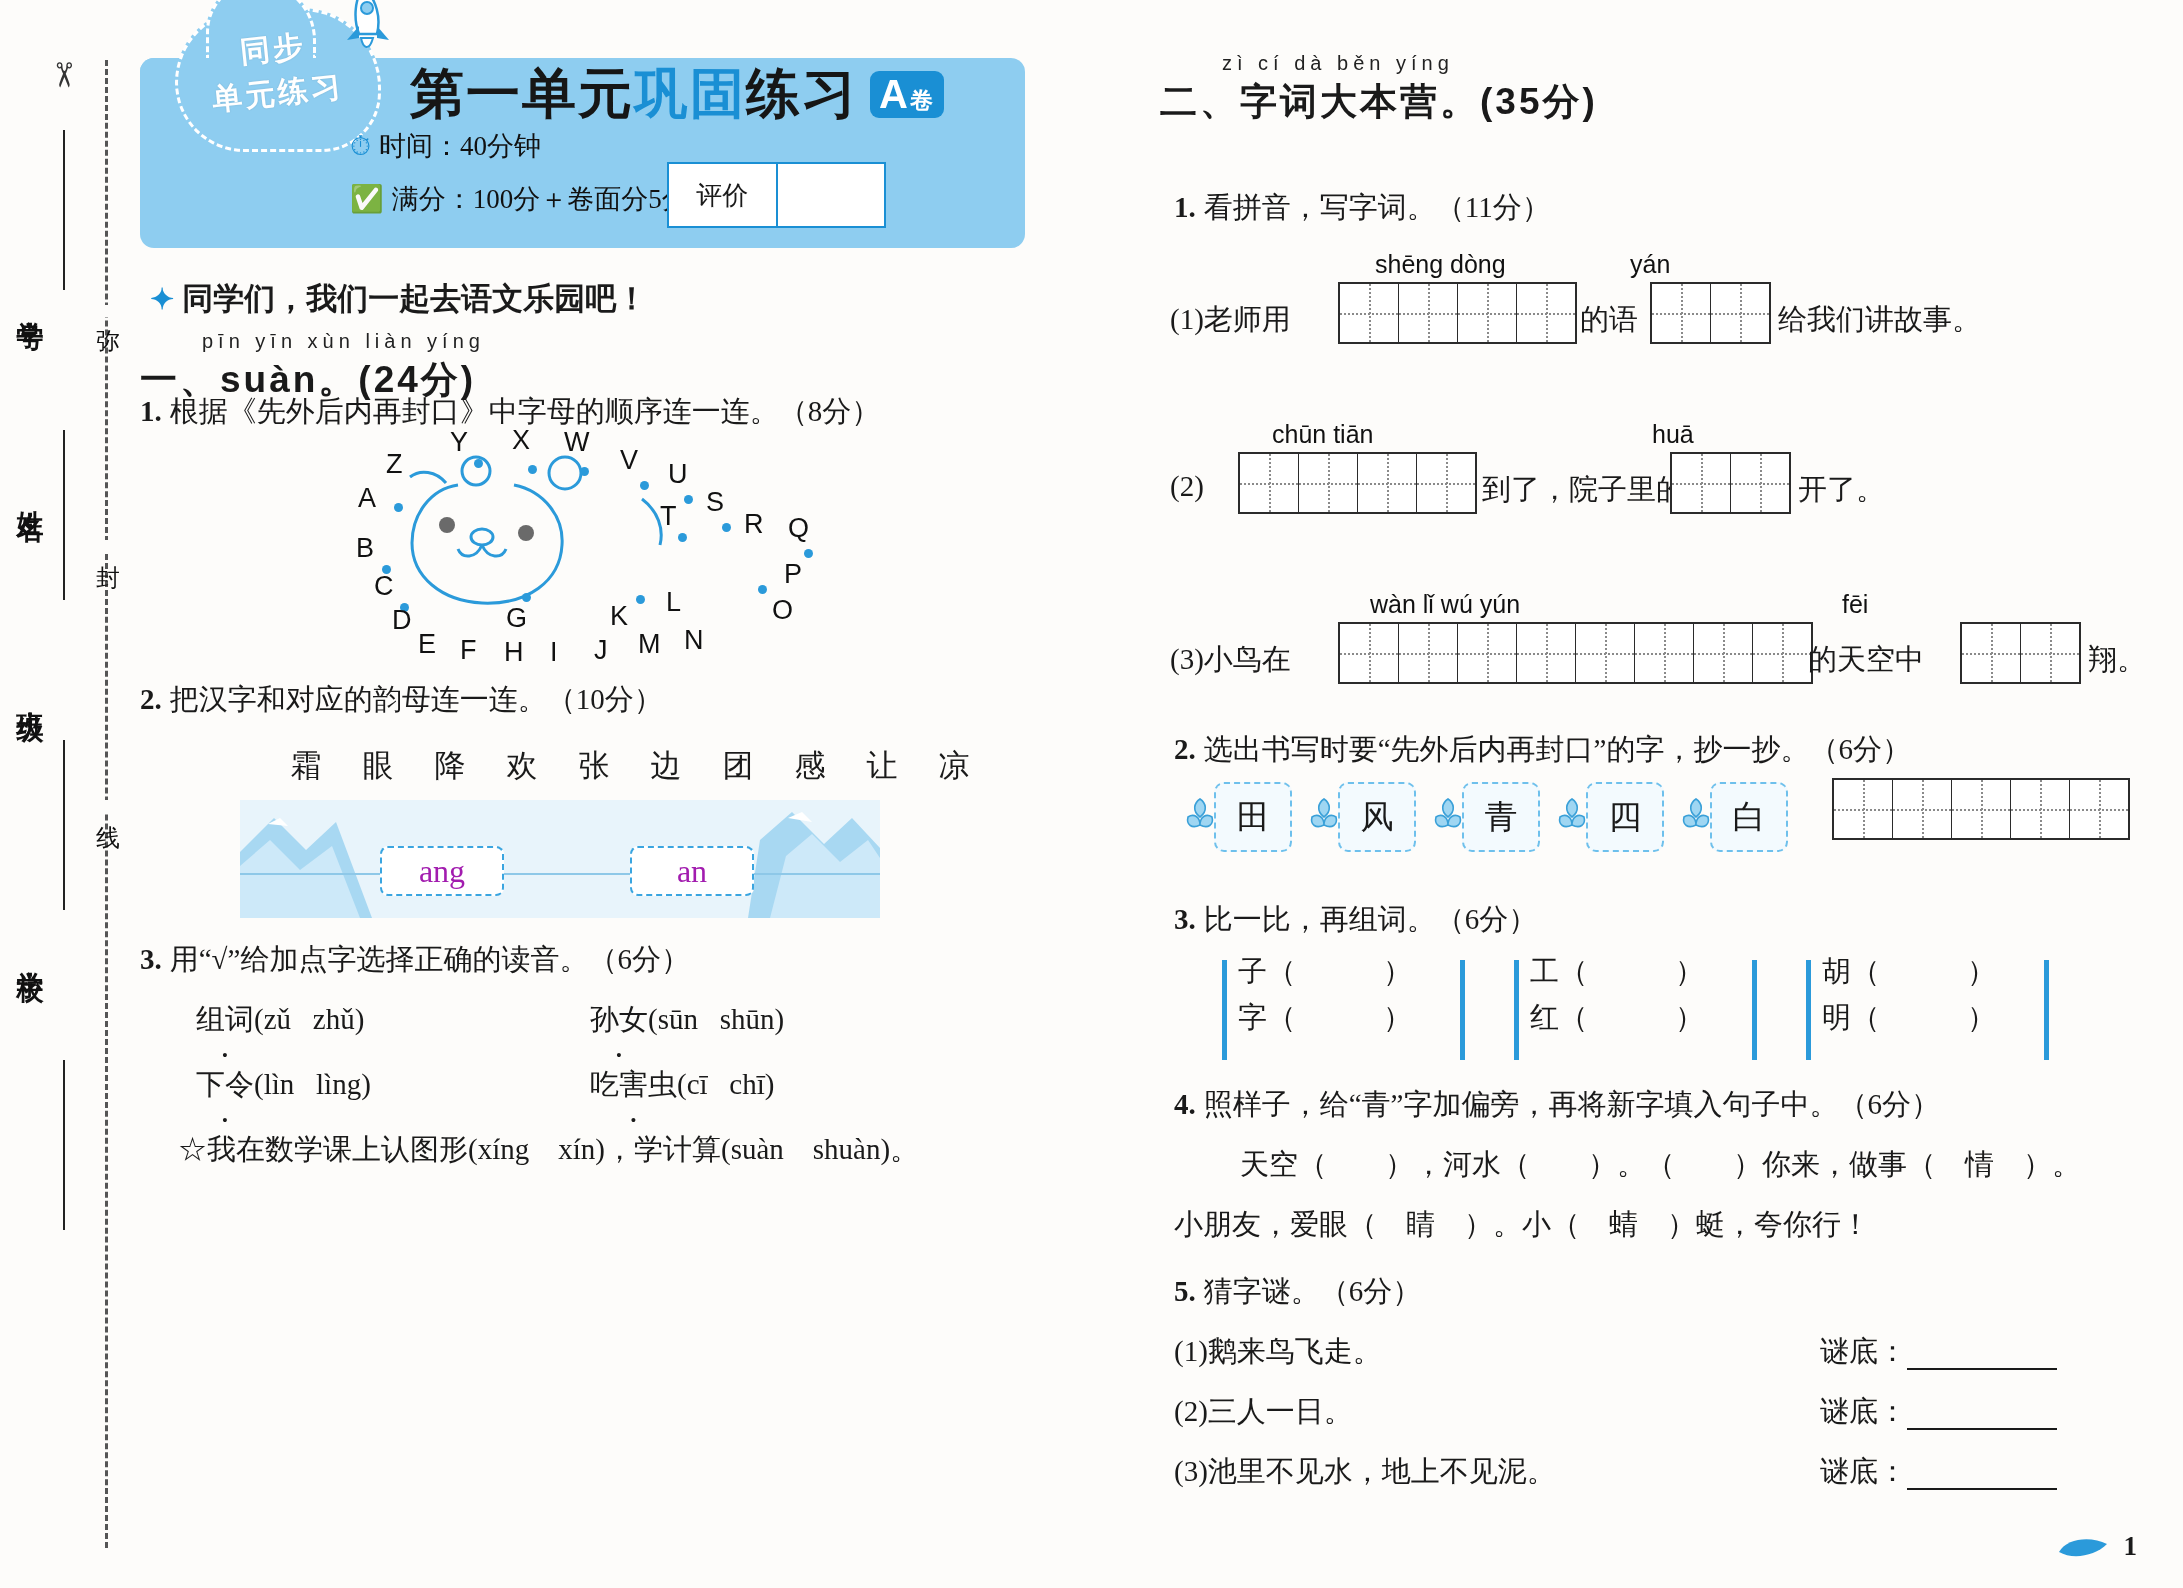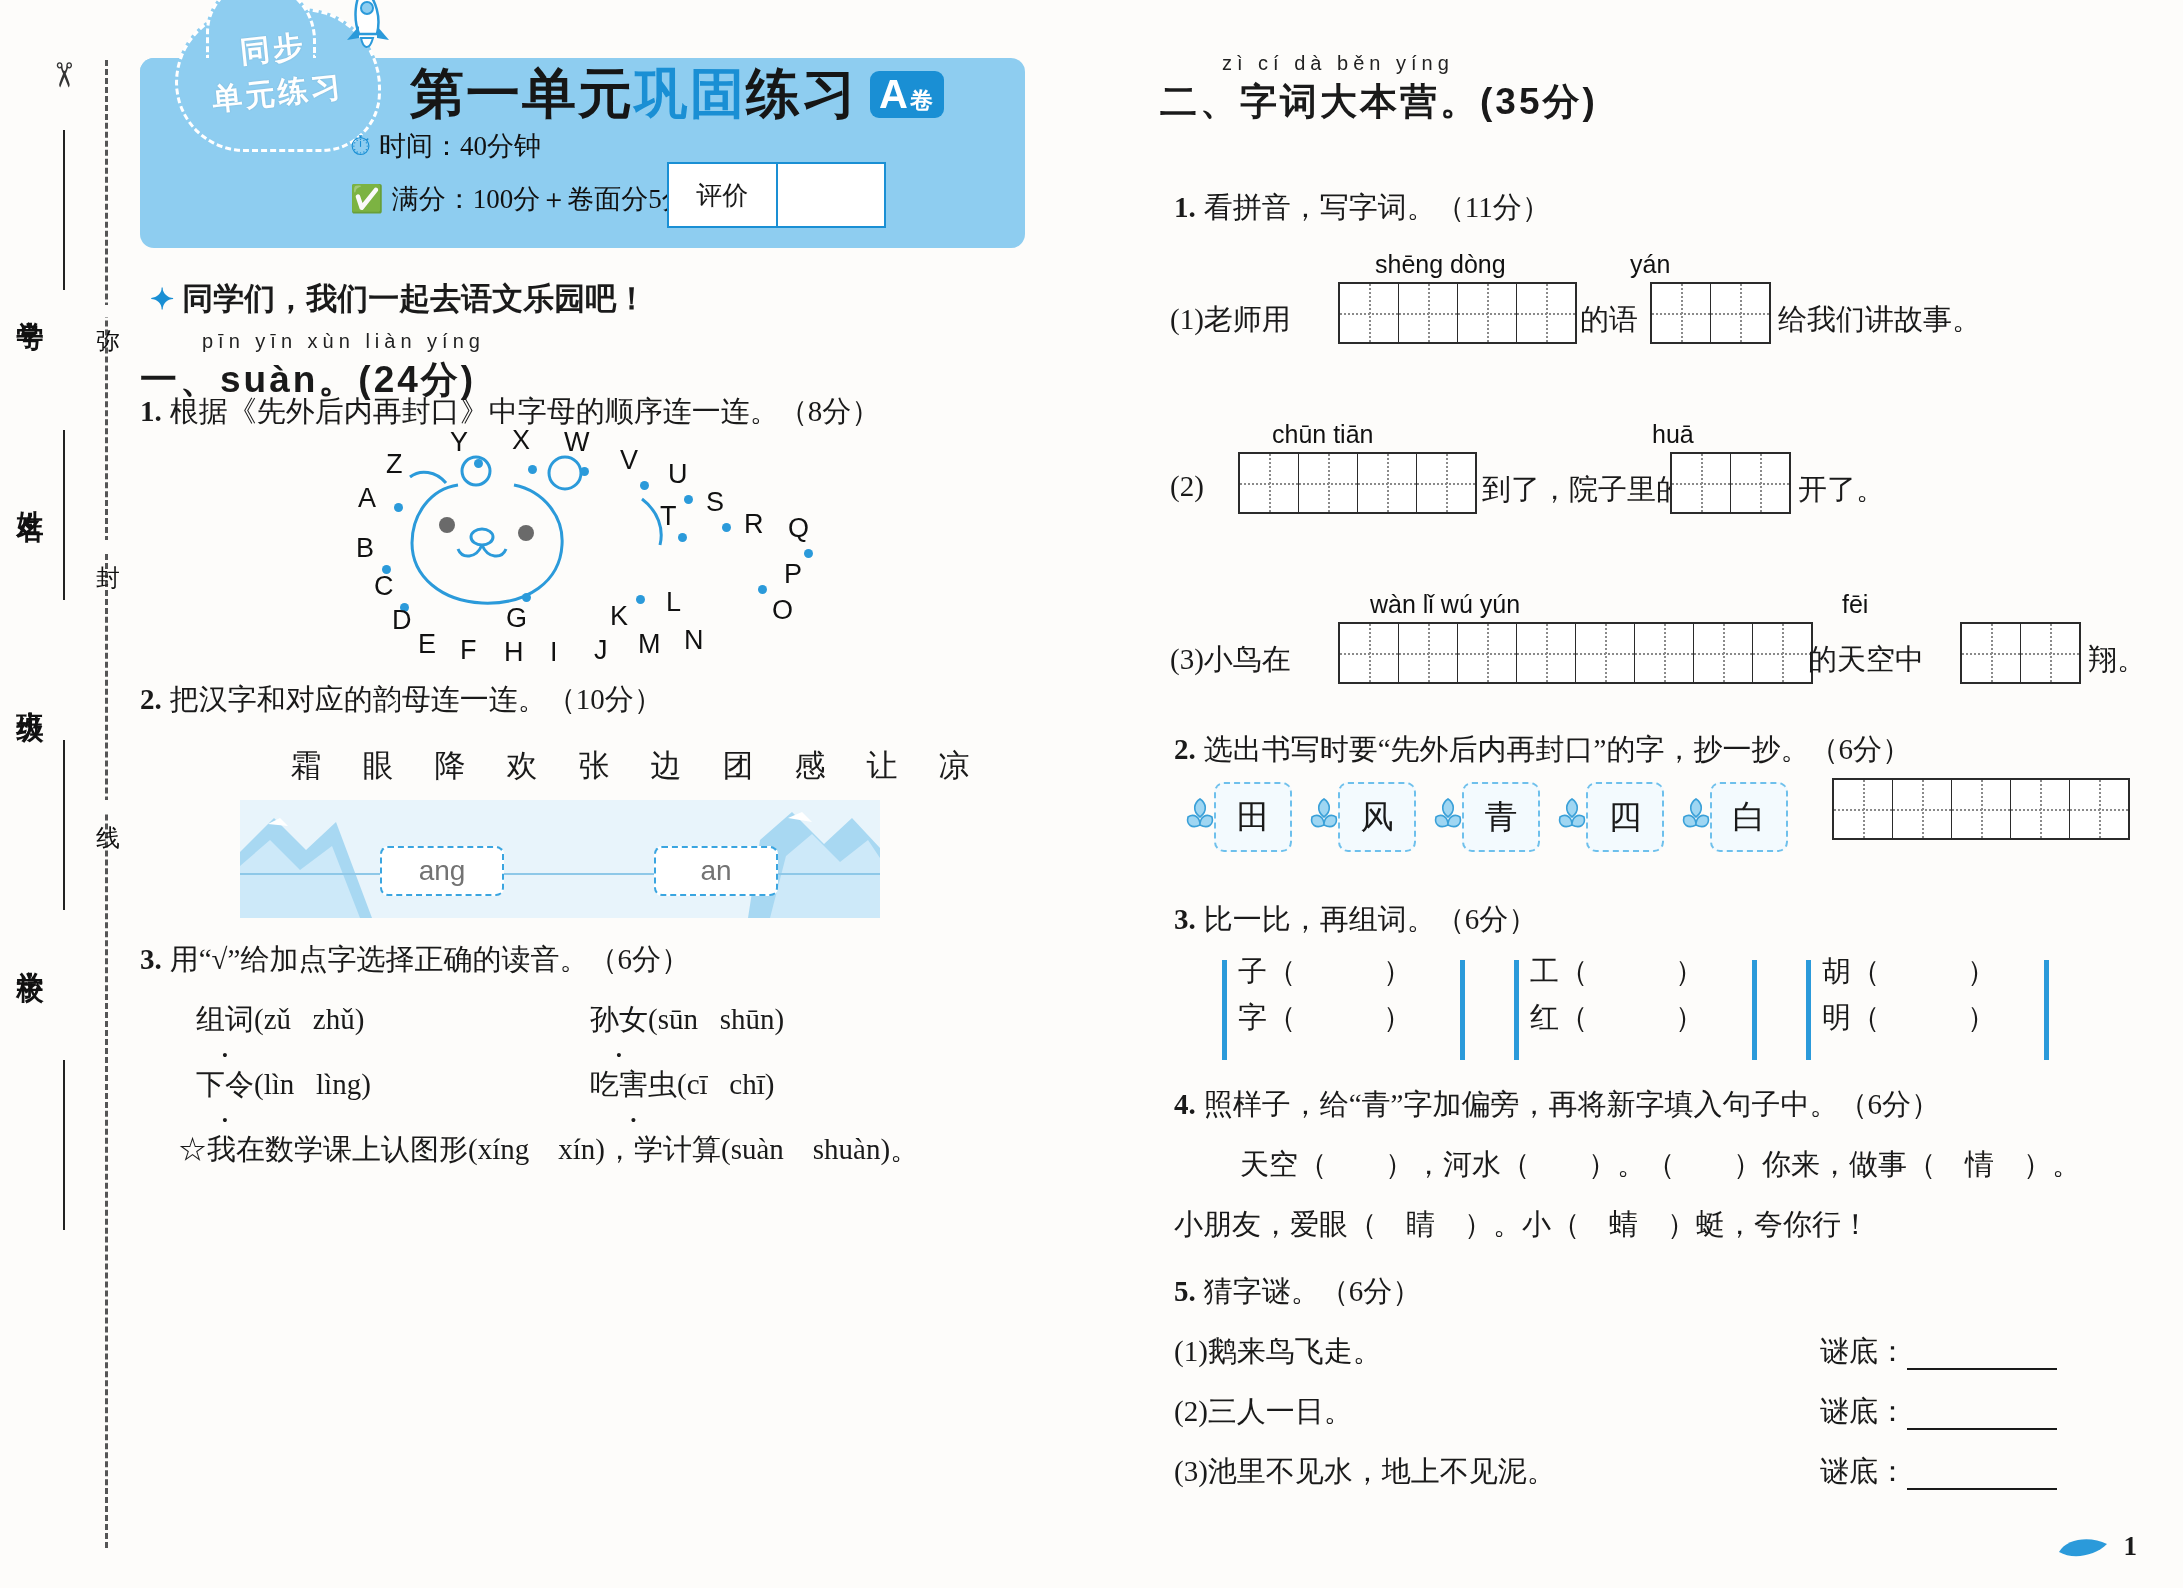--- a/index.html
+++ b/index.html
@@ -91,22 +91,22 @@
 
   
   .hanzi-row{position:absolute;left:130px;top:745px;font-size:31px;letter-spacing:0;}
   .hanzi-row span{display:inline-block;width:72px;text-align:center;}
 
   
   .scene{position:absolute;left:100px;top:800px;width:640px;height:118px;
          background:#e8f4fb;overflow:hidden;}
   .bubble{position:absolute;top:46px;width:120px;height:46px;background:#fff;
           border:2px dashed #3aa5e0;border-radius:8px;display:flex;
-          align-items:center;justify-content:center;font-size:28px;
-          font-family:Liberation Sans, sans-serif;color:#737373;}
+          align-items:center;justify-content:center;font-size:32px;
+          font-family:Liberation Serif, serif;color:#a21caf;}
 
   
   .tone{position:absolute;font-size:29px;white-space:nowrap;}
   .tone .dotu{position:relative;}
   .tone .dotu:after{content:"·";position:absolute;left:50%;bottom:-20px;
                     transform:translateX(-50%);font-size:34px;line-height:0;}
 
   
   .grid{position:absolute;display:flex;border:2px solid #2b2b2b;background:#fff;}
   .cell{width:58px;height:58px;position:relative;border-right:1px solid #2b2b2b;}
@@ -278,21 +278,21 @@
       <svg viewBox="0 0 640 118" style="position:absolute;left:0;top:0;width:640px;height:118px;">
         <path d="M0 118 L0 52 L34 18 L66 50 L96 22 L132 118 Z" fill="#a8d8f2"></path>
         <path d="M0 118 L0 66 L30 40 L60 70 L92 46 L120 118 Z" fill="#cde9f9"></path>
         <path d="M508 118 L520 40 L552 12 L584 44 L612 18 L640 48 L640 118 Z" fill="#a8d8f2"></path>
         <path d="M530 118 L546 56 L572 34 L600 62 L628 40 L640 58 L640 118 Z" fill="#cde9f9"></path>
         <path d="M28 24 L40 18 L48 26" fill="#fff"></path>
         <path d="M548 18 L562 12 L572 22" fill="#fff"></path>
         <line x1="0" y1="74" x2="640" y2="74" stroke="#8ec8e8" stroke-width="2"></line>
       </svg>
       <div class="bubble" style="left:140px;">ang</div>
-      <div class="bubble" style="left:390px;margin-left:24px;">an</div>
+      <div class="bubble" style="left:390px;">an</div>
     </div>
 
     <div class="q" style="left:0;top:940px;">
       <b>3.</b><span>用“√”给加点字选择正确的读音。（6分）</span>
     </div>
 
     <div class="tone" style="left:56px;top:1000px;">
       <span class="dotu">组词</span>(<span>zǔ</span>&nbsp;&nbsp;&nbsp;<span>zhǔ</span>)
     </div>
     <div class="tone" style="left:450px;top:1000px;">

